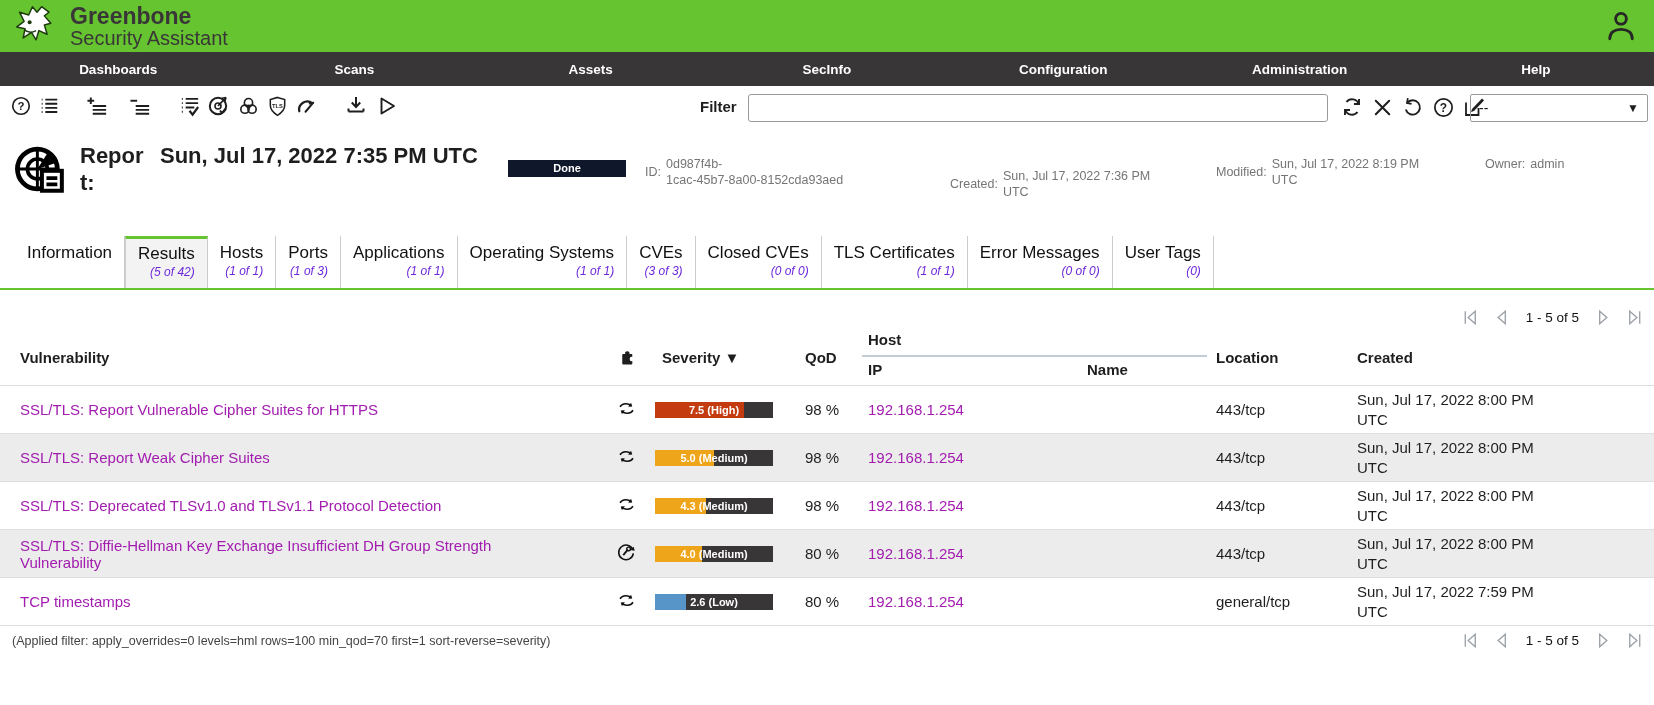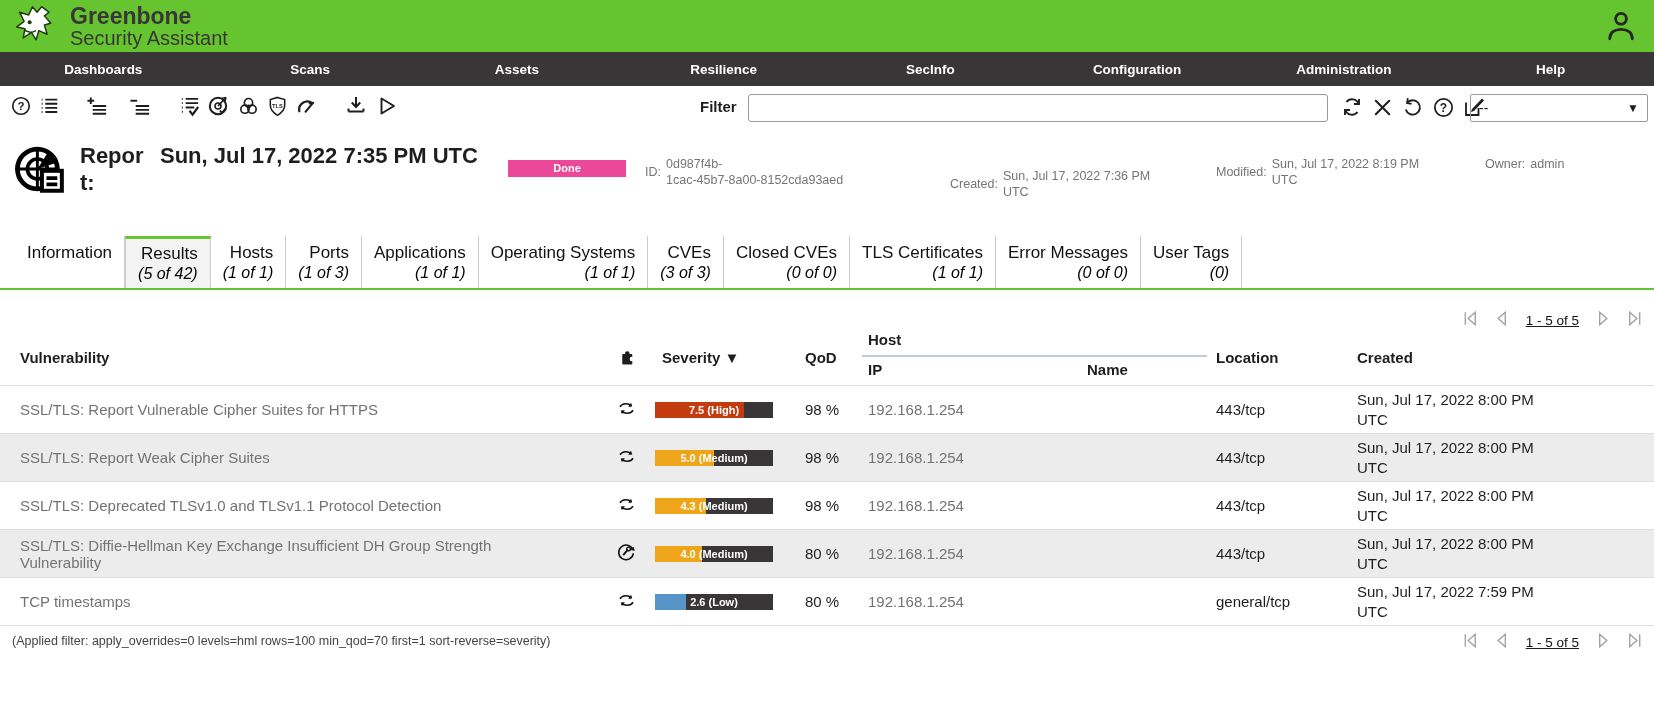--- a/index.html
+++ b/index.html
@@ -33,57 +33,57 @@
                    padding:0 8px; font-size:14px; cursor:pointer; }
   .filter-select .arrow { margin-left:auto; font-size:12px; }
   
   .report-head { position:relative; height:100px;padding-left:17px; }
   .report-icon { position:absolute; left:12px; top:10px; }
   .report-label { position:absolute; left:80px; top:12px; width:70px; font-size:22px;
                   font-weight:bold; word-break:break-all; line-height:27px; }
   .report-title { position:absolute; left:160px; top:12px; width:338px; font-size:22px;
                   font-weight:bold; word-break:break-all; line-height:27px; }
   .status-badge { position:absolute; left:508px; top:30px; width:118px; height:17px;
-                  background:#ec4899; color:#fff; font-size:11px; font-weight:bold;
+                  background:#0f172a; color:#fff; font-size:11px; font-weight:bold;
                   text-align:center; line-height:17px; }
   .meta { position:absolute; top:26px; display:flex; align-items:center; gap:5px;
           font-size:12.5px; color:#757575; line-height:16px; }
   .meta .val { display:block; }
   .meta-id { left:645px; } .meta-created { left:950px;margin-top:12px; } .meta-modified { left:1216px; }
   .meta-owner { left:1485px; white-space:nowrap; }
   .meta-created .wrapval, .meta-modified .wrapval { width:155px; }
   
   .tabs { margin-top:6px; padding-left:15px; display:flex; align-items:stretch;
           border-bottom:2px solid #66C430; }
   .tab { padding:7px 12px 5px; text-align:right; border-right:1px solid #ccc;
          cursor:pointer; min-height:52px; }
   .tab:first-child { border-left:none; }
   .tab.active { background:#f3f3f3; border:1px solid #ccc; border-top:3px solid #66C430;
                 border-bottom:none; padding-top:5px; }
   .tab-label { font-size:17px; color:#111; }
-  .tab-count { font-size:16px; font-style:italic; color:#000000; margin-top:1px; }
-  
-  .pager { display:flex; align-items:flex-end; gap:12px;text-decoration:underline; }
+  .tab-count { font-size:12px; font-style:italic; color:#6d28d9; margin-top:1px; }
+  
+  .pager { display:flex; align-items:center; gap:12px; }
   .pg-btn { cursor:pointer; display:inline-flex; }
   .pg-text { font-size:13.5px; color:#111; padding:0 3px; }
   .pager-row { display:flex; justify-content:flex-end; padding:16px 10px 0; height:38px; }
   
   .thead { position:relative; height:58px; border-bottom:1px solid #ddd; font-weight:bold; font-size:15px; }
   .th { position:absolute; cursor:pointer; }
   .th-vuln { left:20px; top:21px; } .th-sol { left:617px; top:18px; }
   .th-sev { left:662px; top:21px; } .th-qod { left:805px; top:21px; }
   .th-host { left:868px; top:3px; }
   .host-line { position:absolute; left:862px; top:27px; width:345px; height:2px; background:#c2cdd6; }
   .th-ip { left:868px; top:33px; } .th-name { left:1087px; top:33px; }
   .th-loc { left:1216px; top:21px; } .th-created { left:1357px; top:21px; }
   .row { display:grid; grid-template-columns:605px 42px 150px 65px 218px 128px 142px 1fr;
          min-height:48px; align-items:center; border-bottom:1px solid #ddd; font-size:15px; }
   .row:nth-child(even) { background:#ececec; }
   .c-vuln { padding:6px 50px 6px 20px; }
-  a.lnk { color:#737373; text-decoration:none; cursor:pointer; }
+  a.lnk { color:#a21caf; text-decoration:none; cursor:pointer; }
   .c-sol { justify-self:center; }
   .sevbar { width:118px; height:16px; margin-left:8px; background:#393637; position:relative;
             color:#fff; font-size:11px; font-weight:bold; line-height:16px; text-align:center; }
   .sev-fill { position:absolute; left:0; top:0; bottom:0; }
   .sev-text { position:relative; }
   .c-qod { padding-left:8px; }
   .c-ip { padding-left:6px; }
   .redacted { width:84px; height:30px; margin-left:2px; filter:blur(1px);
               background:repeating-conic-gradient(#e7e7e7 0% 25%, #f8f8f8 0% 50%); background-size:16px 16px; }
   .c-loc { padding-left:8px; }
@@ -114,21 +114,20 @@
       <circle cx="12" cy="7.2" r="3.6"></circle>
       <path d="M4.5 20.5c0-4.2 3.2-6.3 7.5-6.3s7.5 2.1 7.5 6.3"></path>
     </svg>
   </div>
 </div>
 
 <div class="navbar">
   <a class="nav-item">Dashboards</a>
   <a class="nav-item">Scans</a>
   <a class="nav-item">Assets</a>
-  <a class="nav-item">Resilience</a>
   <a class="nav-item">SecInfo</a>
   <a class="nav-item">Configuration</a>
   <a class="nav-item">Administration</a>
   <a class="nav-item">Help</a>
 </div>
 
 <div class="toolbar">
   <div class="tb-left">
     <span class="icon">
       <svg width="22" height="22" viewBox="0 0 24 24">

